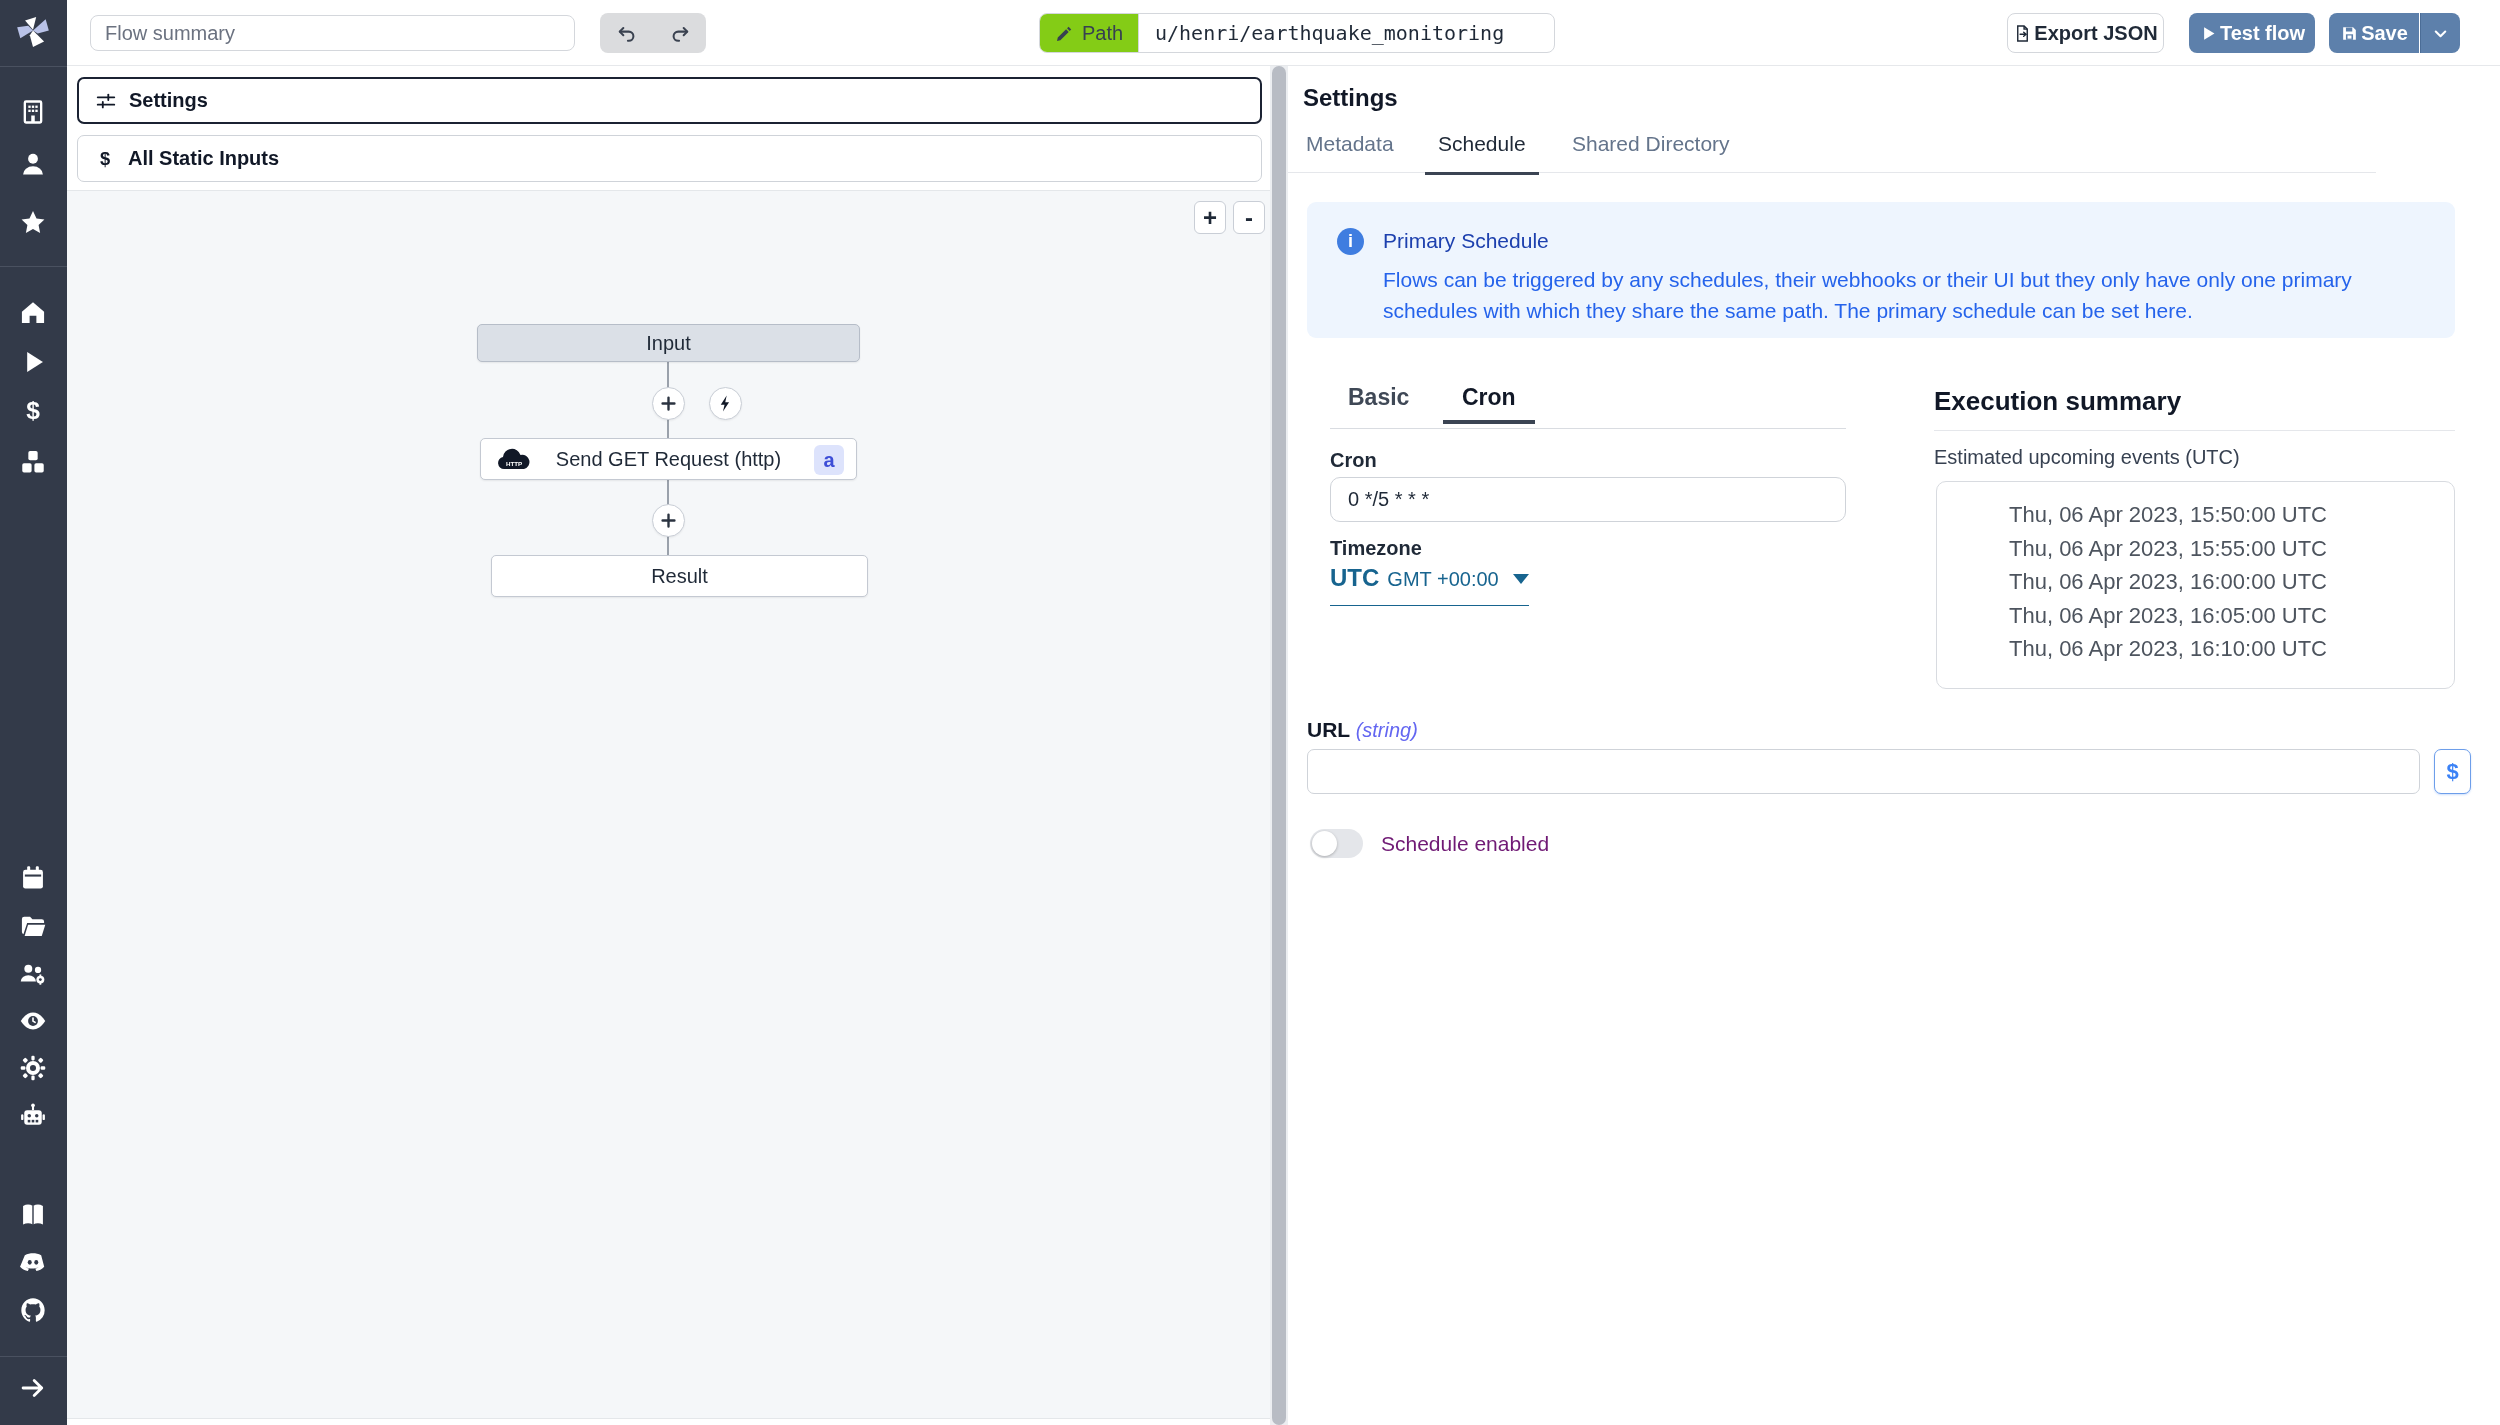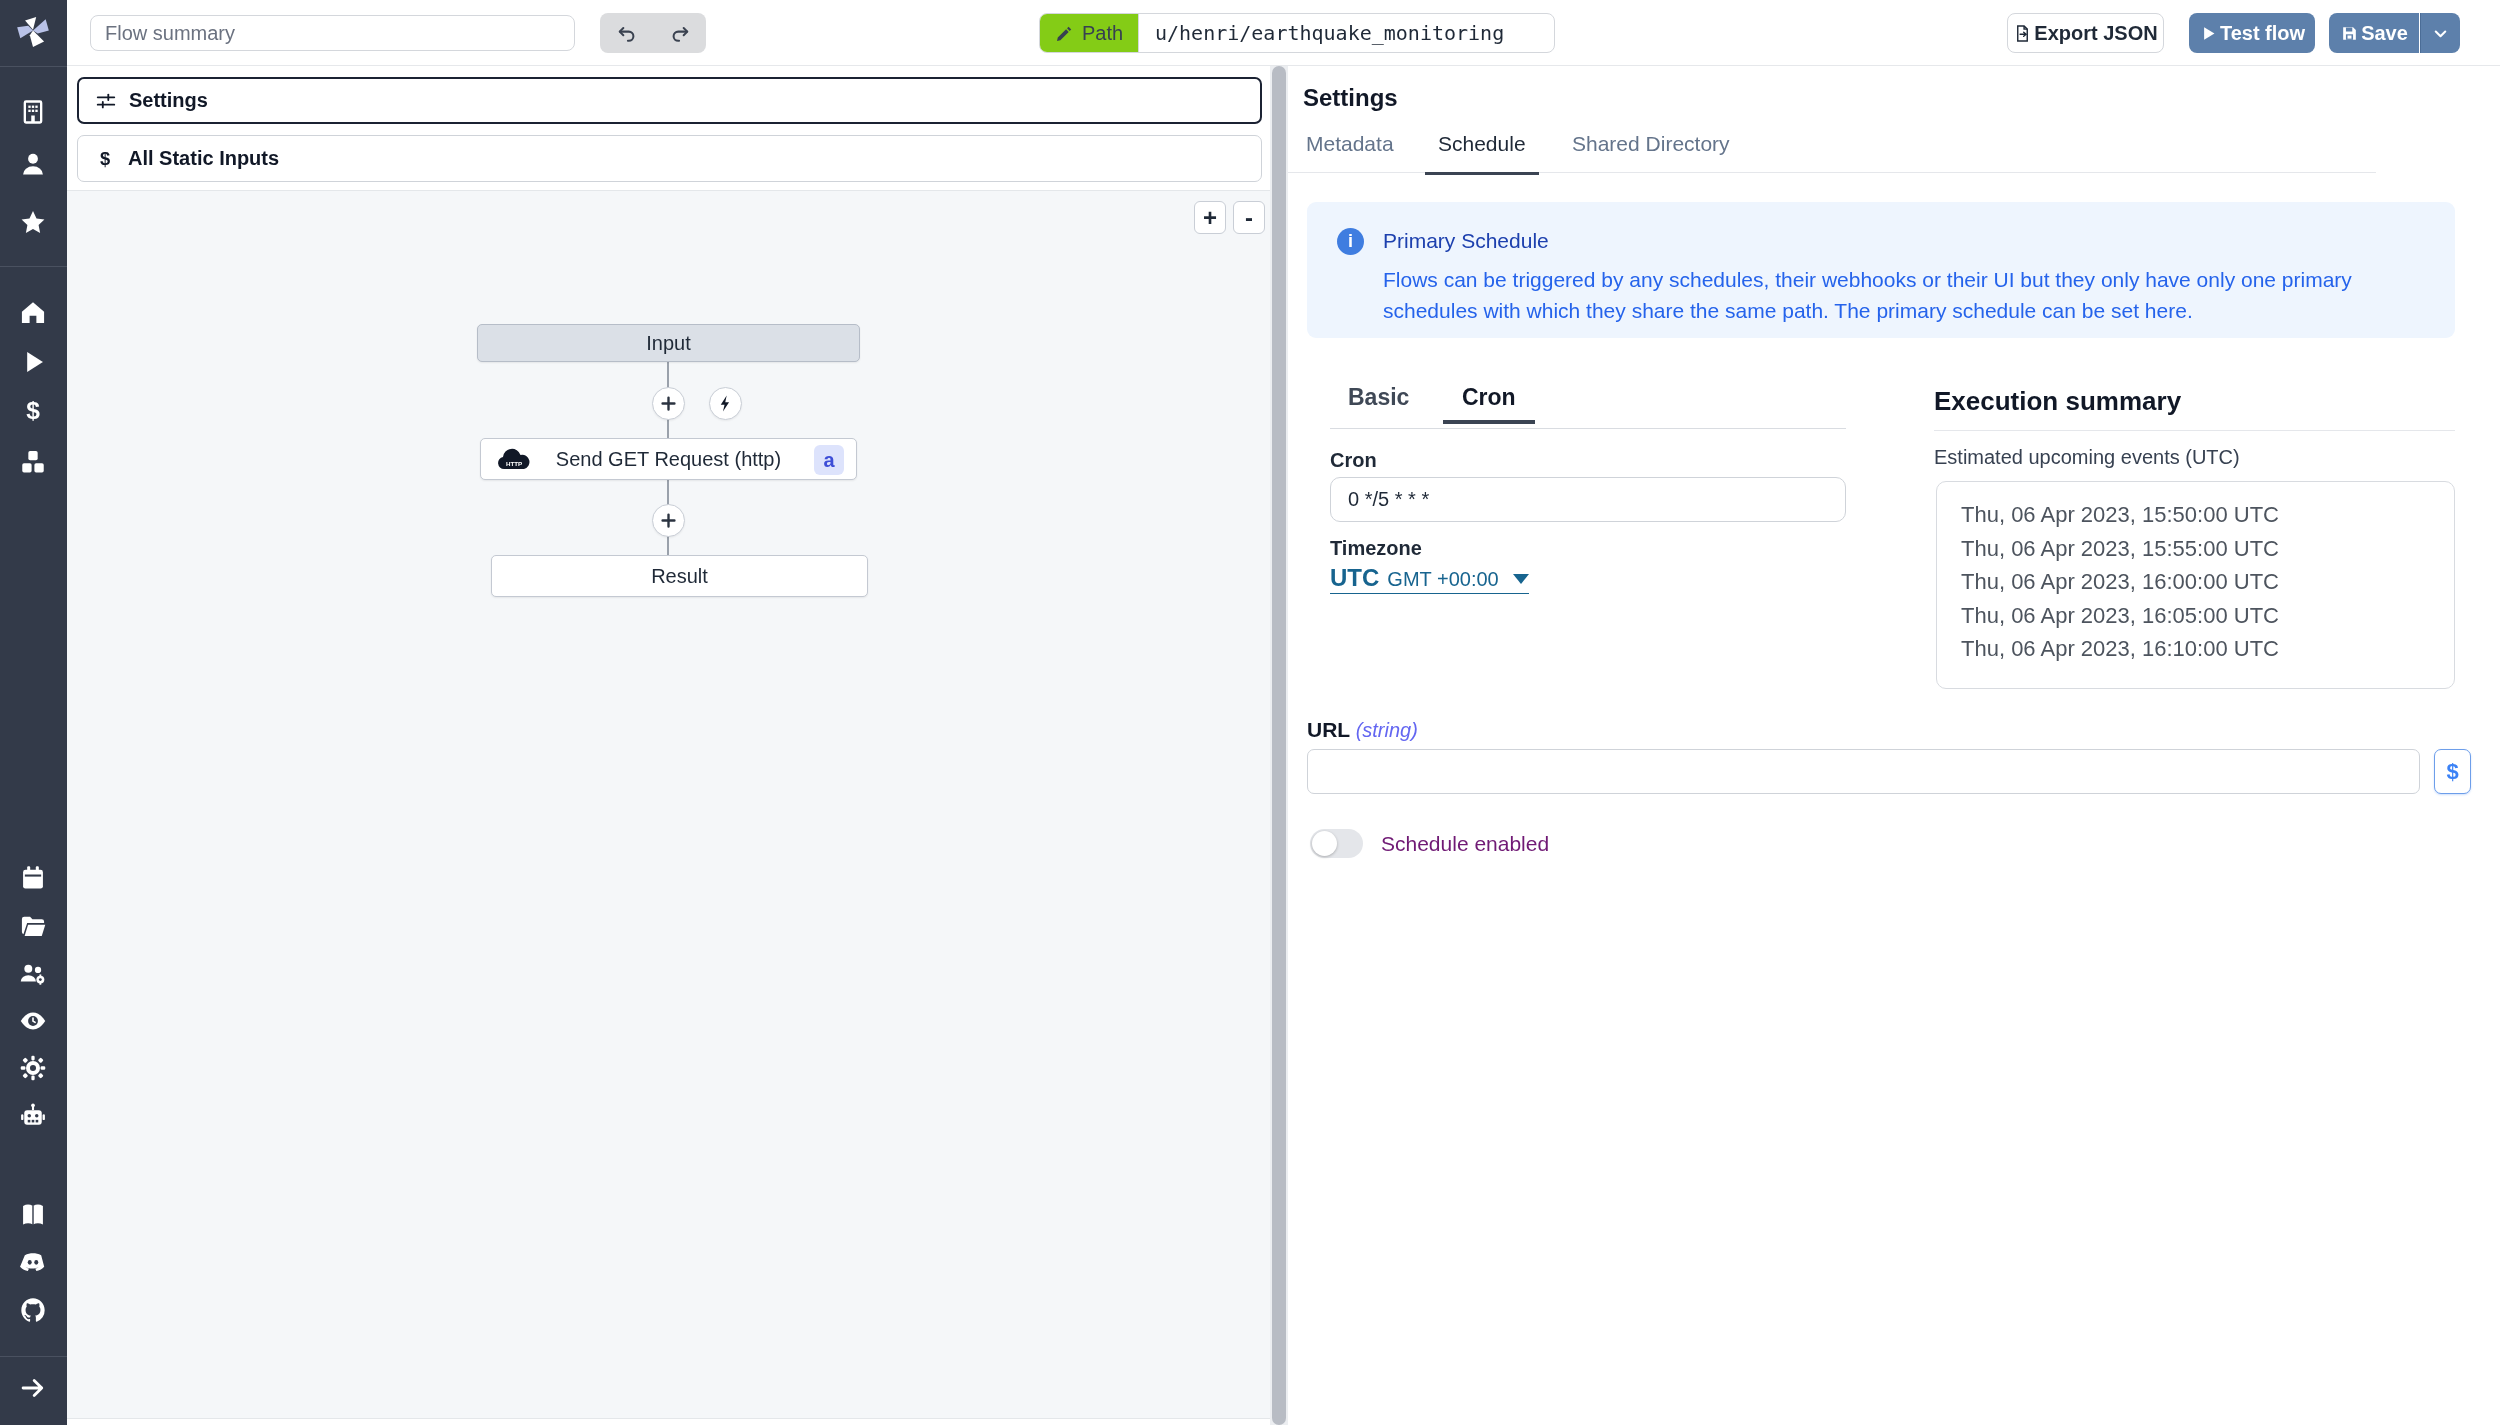--- a/index.html
+++ b/index.html
@@ -74,30 +74,30 @@
   .infobox .ibody { position:absolute; left:76px; top:62px; width:1052px; font-size:21px; line-height:31px; color:#2563eb; }
 
   .sched-tabs { position:absolute; left:42px; top:318px; width:516px; height:45px; border-bottom:1.5px solid #d9dce1; }
   .sched-tab { position:absolute; top:0; font-size:23px; font-weight:700; cursor:pointer; }
   .sched-tab.basic { left:18px; color:#3f4856; }
   .sched-tab.cron { left:132px; color:#111827; }
   .sched-tab.active::after { content:""; position:absolute; left:-19px; right:-19px; bottom:-13px; height:4px; background:#3b4453; }
 
   .fld-label { position:absolute; font-size:20px; font-weight:700; color:#1f2937; }
   .cron-input { position:absolute; left:42px; top:411px; width:516px; height:45px; border:1.5px solid #cfd3d9; border-radius:10px; padding:0 17px; font-size:20px; color:#1f2937; font-family:"Liberation Sans",sans-serif; outline:none; }
-  .tz-link { position:absolute; left:42px; top:498px; color:#17648f; cursor:pointer; border-bottom:1.5px solid #17648f; padding-bottom:1px; display:inline-flex; align-items:baseline; gap:8px;justify-content:center; }
+  .tz-link { position:absolute; left:42px; top:498px; color:#17648f; cursor:pointer; border-bottom:1.5px solid #17648f; padding-bottom:13px; display:inline-flex; align-items:baseline; gap:8px;justify-content:center; }
   .tz-link .tzv { font-size:24px; font-weight:700; }
   .tz-link .tzo { font-size:20px; }
   .tz-caret { display:inline-block; width:0; height:0; border-left:8px solid transparent; border-right:8px solid transparent; border-top:10px solid #17648f; margin-left:6px; transform:translateY(-2px); }
 
   .exec-title { position:absolute; left:646px; top:320px; font-size:26px; font-weight:700; color:#111827; }
   .exec-div { position:absolute; left:646px; top:364px; width:521px; height:1px; background:#e5e7eb; }
   .exec-sub { position:absolute; left:646px; top:380px; font-size:20px; color:#374151; }
   .exec-box { position:absolute; left:648px; top:415px; width:519px; height:208px; border:1.5px solid #d8dbe0; border-radius:10px; padding:16px 0 0 24px; }
-  .exec-box .ev { font-size:22px; line-height:33.5px; color:#4d545e; white-space:nowrap; }
+  .exec-box .ev { font-size:22px; line-height:33.5px; color:#4d545e; white-space:nowrap;margin-left:48px; }
 
   .url-label { position:absolute; left:19px; top:652px; font-size:21px; font-weight:700; color:#111827; }
   .url-type { font-weight:400; font-style:italic; color:#6366f1; font-size:20px; }
   .url-input { position:absolute; left:19px; top:683px; width:1113px; height:45px; border:1.5px solid #cfd3d9; border-radius:7px; padding:0 14px; font-size:20px; outline:none; font-family:"Liberation Sans",sans-serif; }
   .dollar-btn { position:absolute; left:1146px; top:683px; width:37px; height:45px; background:#fff; border:1.5px solid #6d9eea; border-radius:7px; color:#3b82f6; font-size:22px; font-weight:700; display:flex; align-items:center; justify-content:center; cursor:pointer; box-shadow:0 1px 2px rgba(59,130,246,.25); }
   .sched-enabled { position:absolute; left:22px; top:763px; display:flex; align-items:center; gap:18px; }
   .sched-enabled .lbl { font-size:21px; color:#701a75; }
 </style>
 </head>
 <body>

